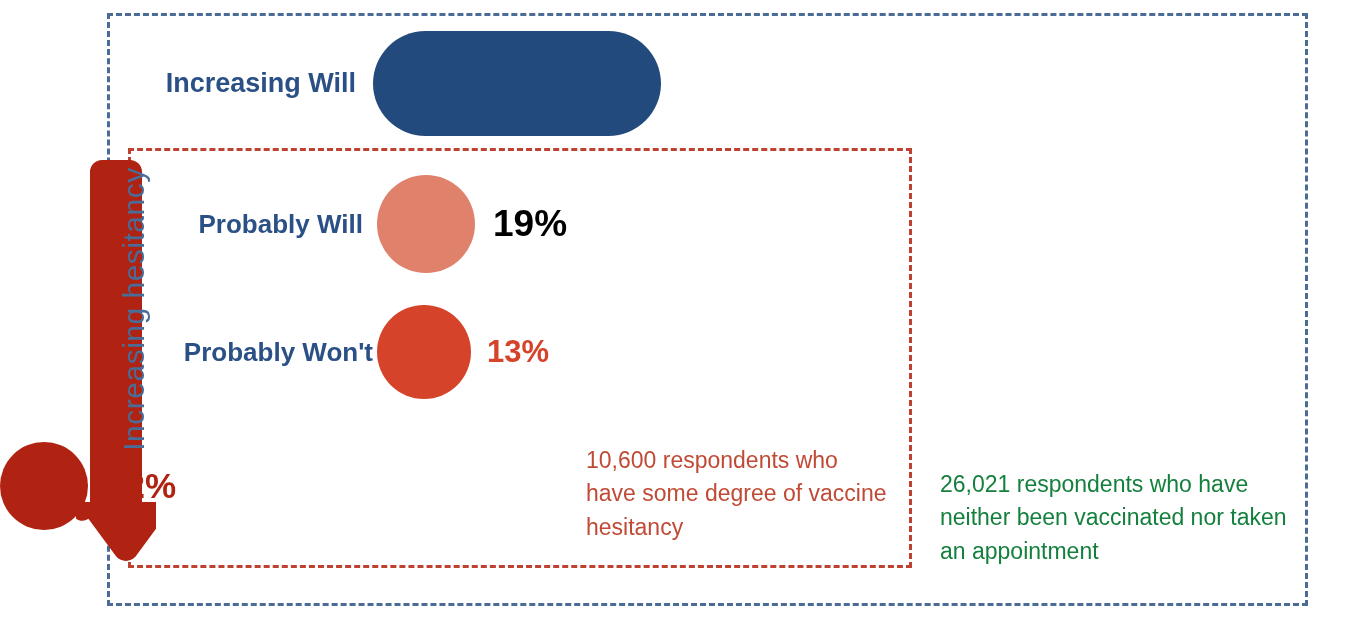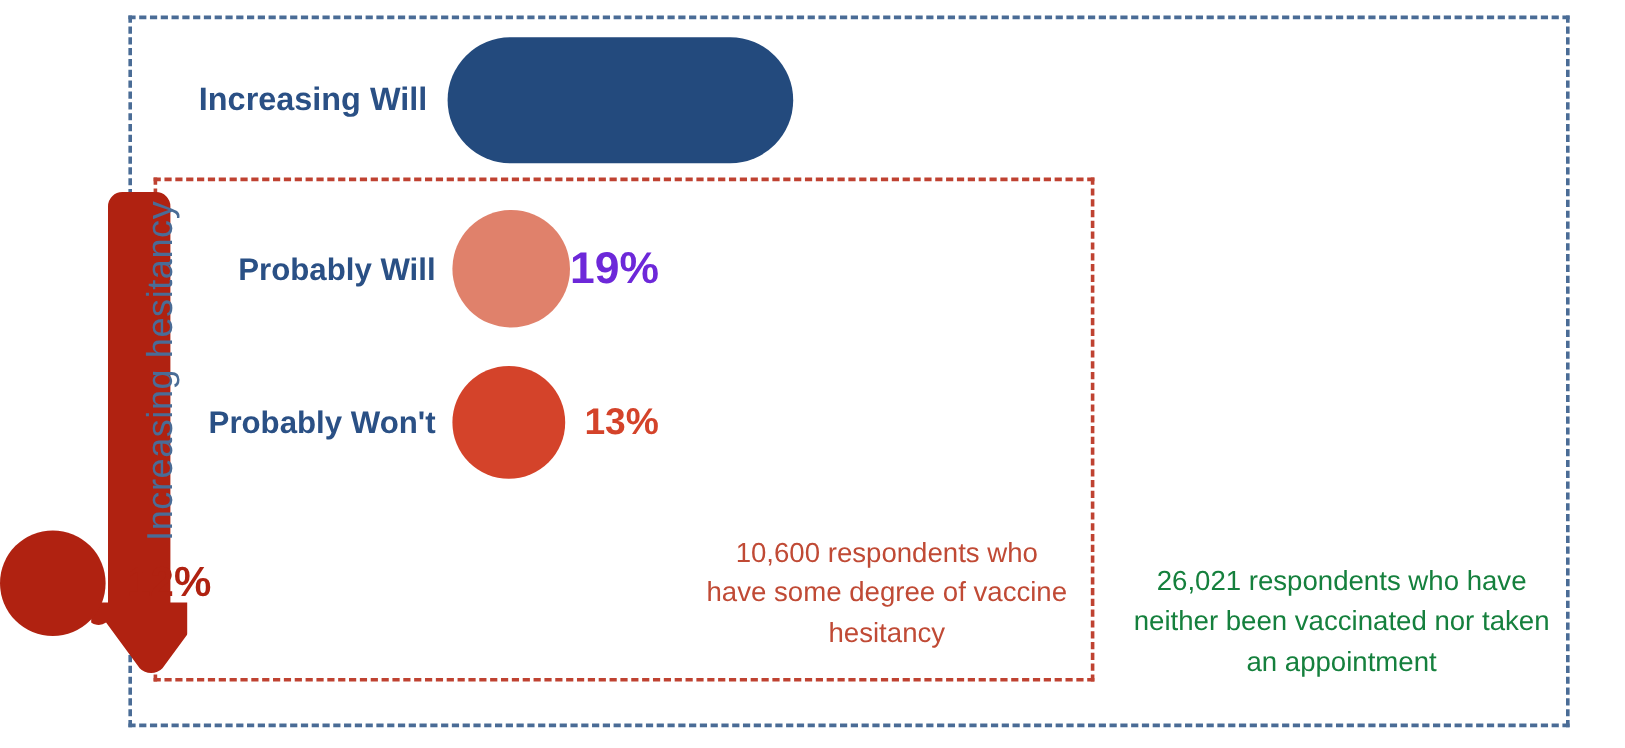--- a/index.html
+++ b/index.html
@@ -45,37 +45,37 @@
   
   #row-0{left:0;top:31px;height:105px;}
   #row-0 .row-label{width:373px;font-size:27px;padding-right:17px;box-sizing:border-box;}
   #row-0 .bar-pill{width:288px;height:105px;}
   #row-0 .pct{font-size:41px;color:#1f4679;margin-left:19px;}
 
   
   #row-1{left:0;top:175px;height:98px;}
   #row-1 .row-label{width:377px;padding-right:14px;box-sizing:border-box;}
   #row-1 .dot{width:98px;height:98px;background:#e0816b;}
-  #row-1 .pct{font-size:37px;color:#6d28d9;}
+  #row-1 .pct{font-size:37px;color:#000000;margin-left:18px;}
 
   
   #row-2{left:0;top:305px;height:94px;}
-  #row-2 .row-label{width:377px;padding-right:14px;box-sizing:border-box;}
+  #row-2 .row-label{width:377px;padding-right:4px;box-sizing:border-box;}
   #row-2 .dot{width:94px;height:94px;background:#d4432a;}
   #row-2 .pct{font-size:31px;color:#d4432a;margin-left:16px;}
 
   
   #row-3{left:0;top:442px;height:88px;}
   #row-3 .row-label{width:380px;padding-right:17px;box-sizing:border-box;}
   #row-3 .dot{width:88px;height:88px;background:#b02211;}
   #row-3 .pct{font-size:35px;color:#b02211;margin-left:18px;}
 
   
   .note{
-    position:absolute;text-align:center;font-size:23px;line-height:1.45;
+    position:absolute;text-align:left;font-size:23px;line-height:1.45;
   }
   #note-red{left:586px;top:444px;width:306px;color:#c04a35;}
   #note-blue{left:940px;top:468px;width:356px;color:#15803d;}
 </style>
 </head>
 <body>
 
 <div id="stage">
 
   <div class="outer-box"></div>

